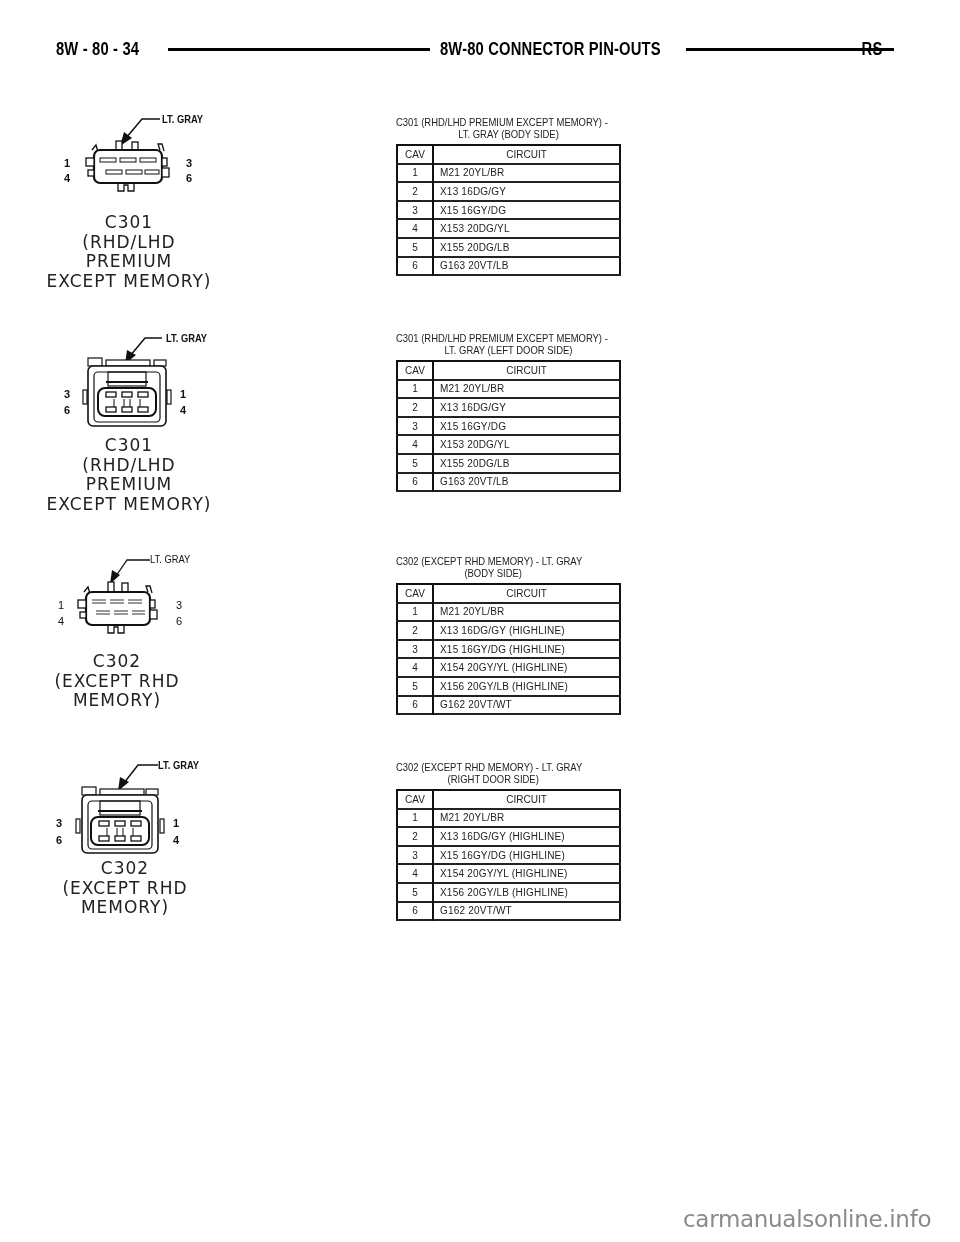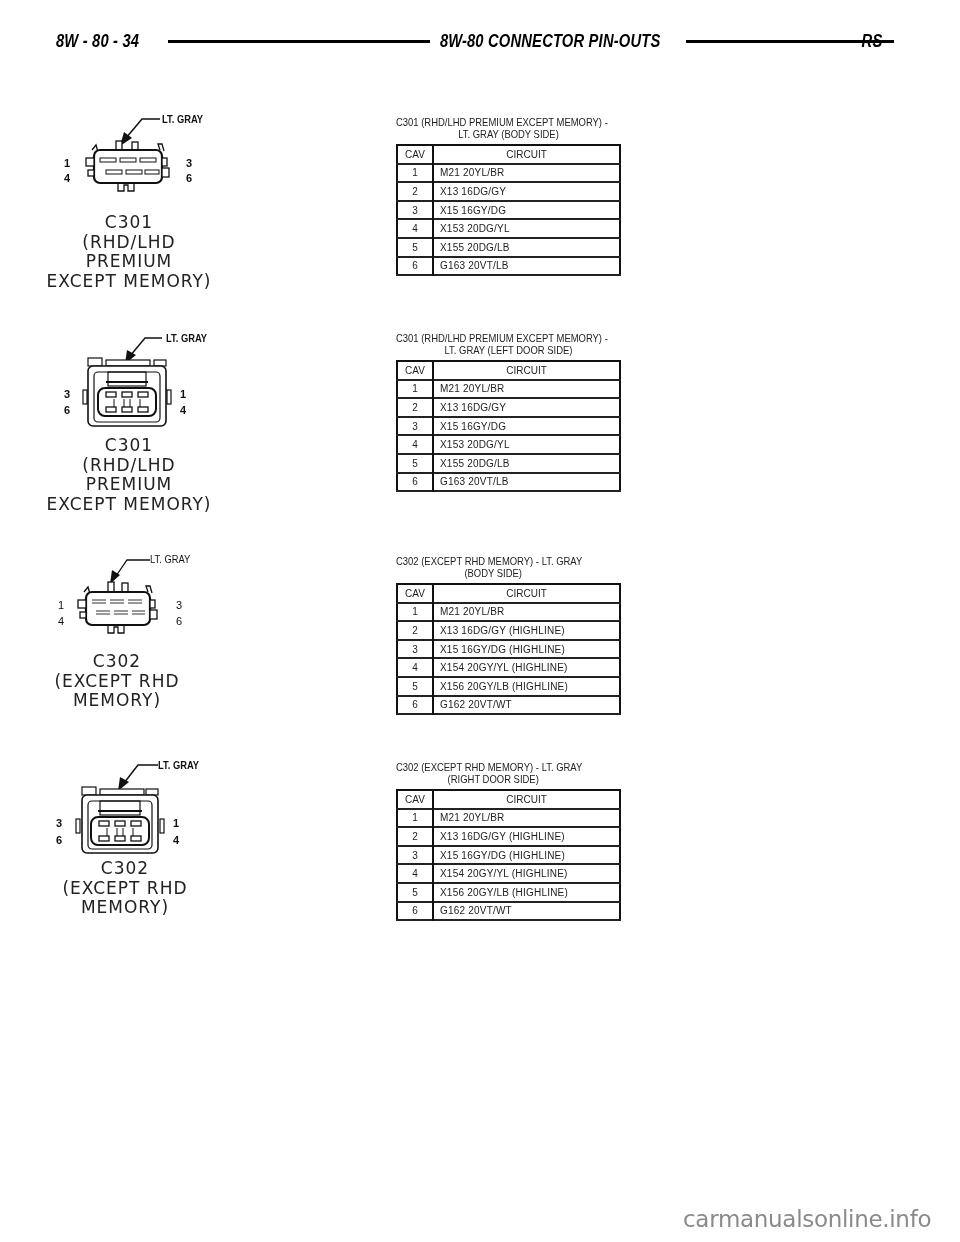--- a/index.html
+++ b/index.html
@@ -1,19 +1,19 @@
 <!DOCTYPE html>
 <html><head>
 <meta charset="utf-8">
 <style>
   * { box-sizing: border-box; margin: 0; padding: 0; }
   html, body { width: 960px; height: 1242px; background: #ffffff; overflow: hidden; }
   body { position: relative; font-family: "Liberation Sans", sans-serif; color: #111; }
 
-  .header { position: absolute; top: 28px; left: 56px; width: 820px; height: 26px; display: flex; align-items: center; font-style: italic; }
+  .header { position: absolute; top: 36px; left: 56px; width: 820px; height: 26px; display: flex; align-items: center; }
   .header .h-text { font-family: "Liberation Sans", sans-serif; font-weight: bold; font-size: 18px; letter-spacing: 0.2px; transform: scaleX(0.82); transform-origin: left center; white-space: nowrap; color: #000; }
   .header .h-left { position: absolute; left: 0; }
   .header .h-center { position: absolute; left: 384px; }
   .header .h-right { position: absolute; right: -6px; transform-origin: right center; }
   .header .rule { position: absolute; top: 12px; height: 3px; background: #000; }
   .header .rule-1 { left: 112px; width: 262px; }
   .header .rule-2 { left: 630px; width: 208px; }
 
   .section { position: absolute; left: 0; width: 960px; }
 

